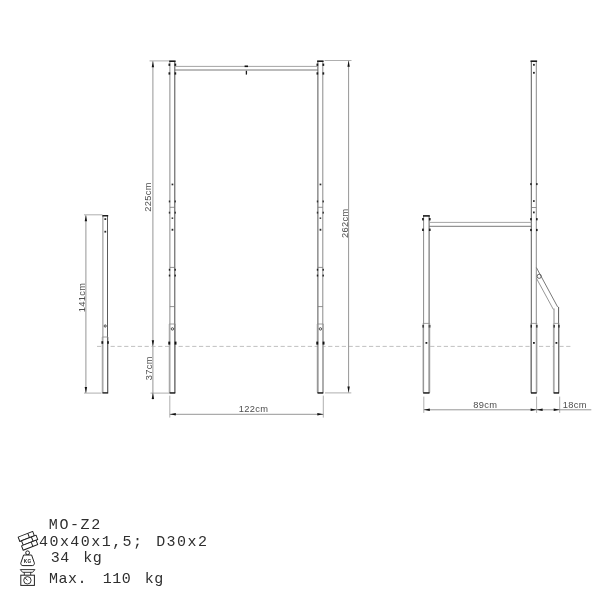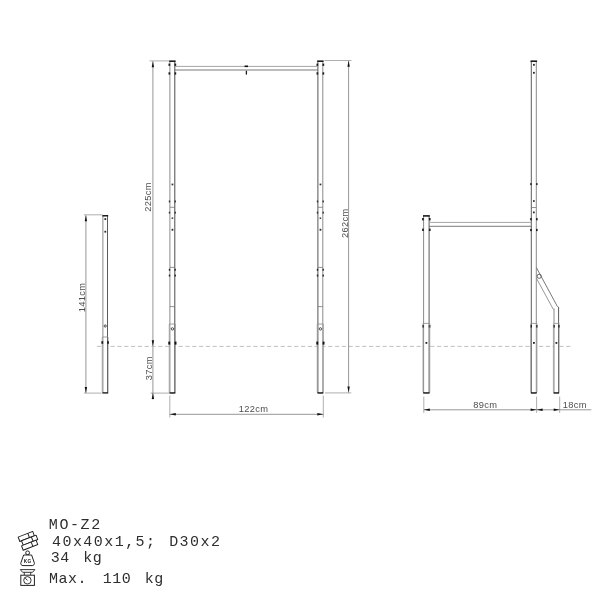--- a/index.html
+++ b/index.html
@@ -249,18 +249,18 @@
     <line x1="24.3" y1="572.3" x2="24.3" y2="575.2" stroke="#222" stroke-width="0.9"></line>
     <line x1="30.7" y1="572.3" x2="30.7" y2="575.2" stroke="#222" stroke-width="0.9"></line>
     <rect x="20.8" y="575.2" width="13.6" height="10.2" fill="#fff" stroke="#222" stroke-width="1"></rect>
     <circle cx="27.4" cy="580.3" r="3.7" fill="none" stroke="#222" stroke-width="0.9"></circle>
     <line x1="27.6" y1="580.5" x2="25.2" y2="578.1" stroke="#222" stroke-width="0.9"></line>
   </g>
 </svg>
 
 <div class="info" style="left:48.8px;top:518.9px;letter-spacing:1.6px;">MO-Z2</div>
 
-<div class="info" style="left:52px;top:536.1px;letter-spacing:1.45px;word-spacing:2.2px;">40x40x1,5; D30x2</div>
+<div class="info" style="left:39px;top:536.1px;letter-spacing:1.45px;word-spacing:2.2px;">40x40x1,5; D30x2</div>
 
 <div class="info" style="left:50.8px;top:552px;letter-spacing:0.5px;word-spacing:4px;">34 kg</div>
 
 <div class="info" style="left:49px;top:572.5px;letter-spacing:0.5px;word-spacing:3.8px;">Max. <span style="margin-left:2.5px;">110</span> kg</div>
 </div>
 
 </body></html>

